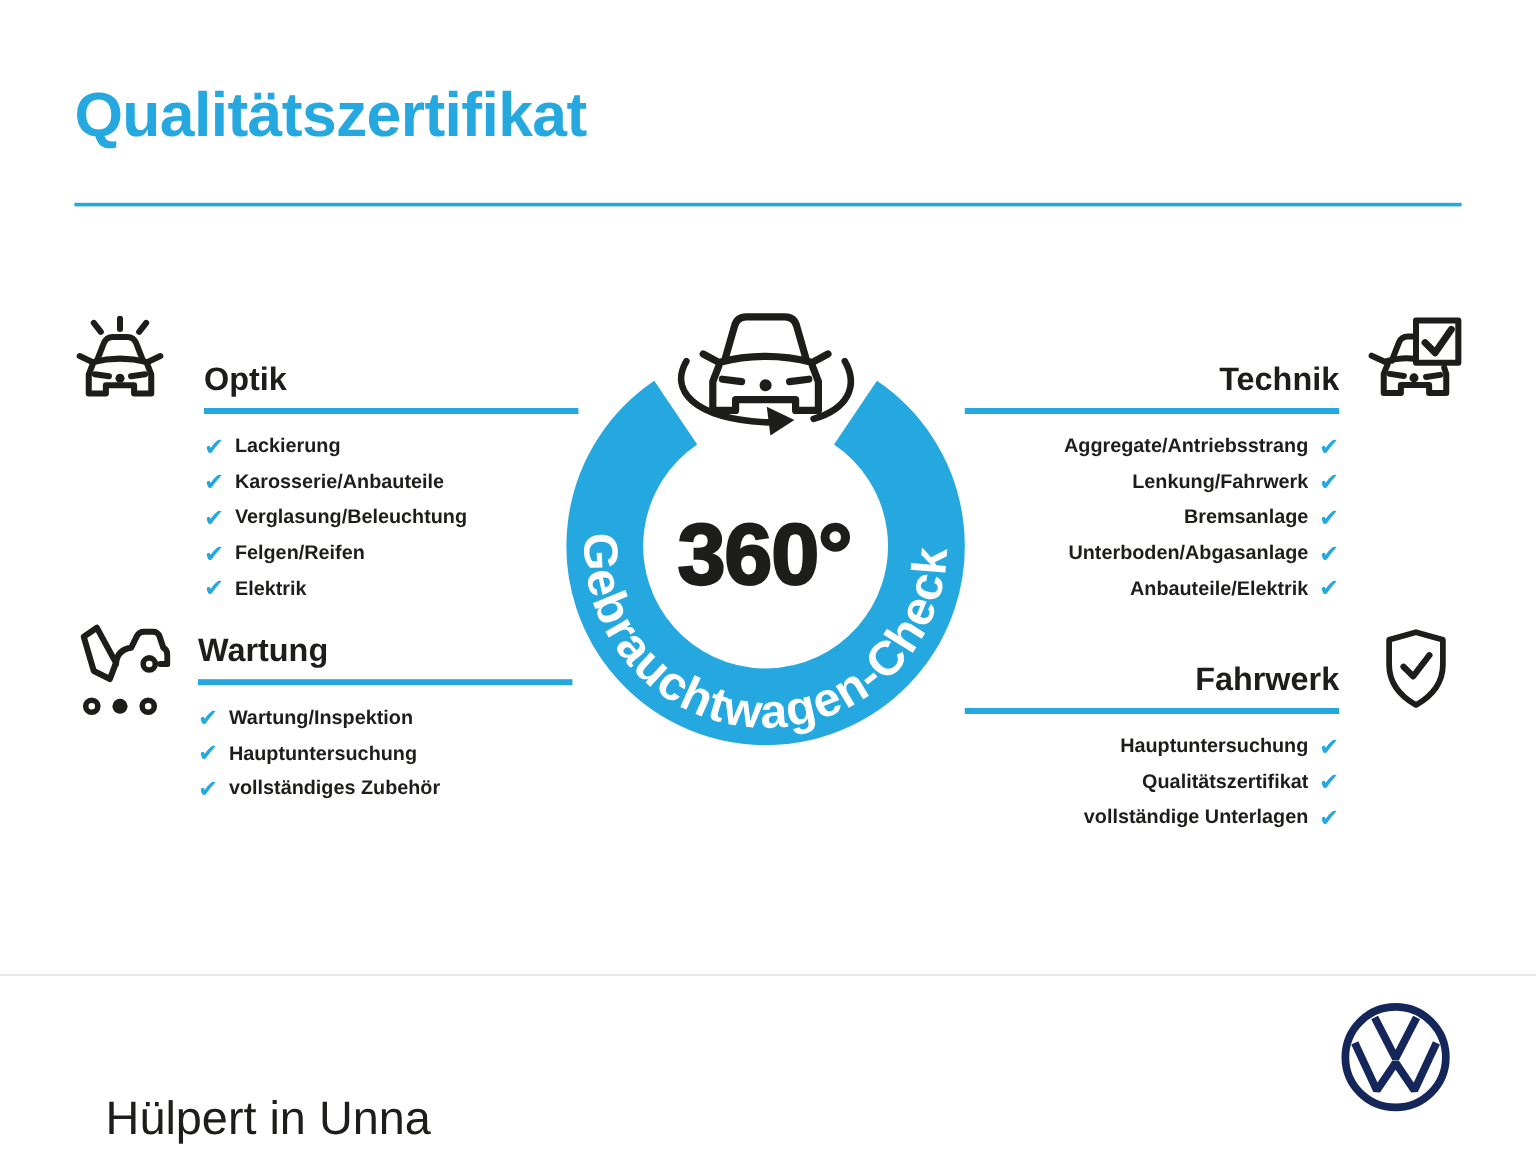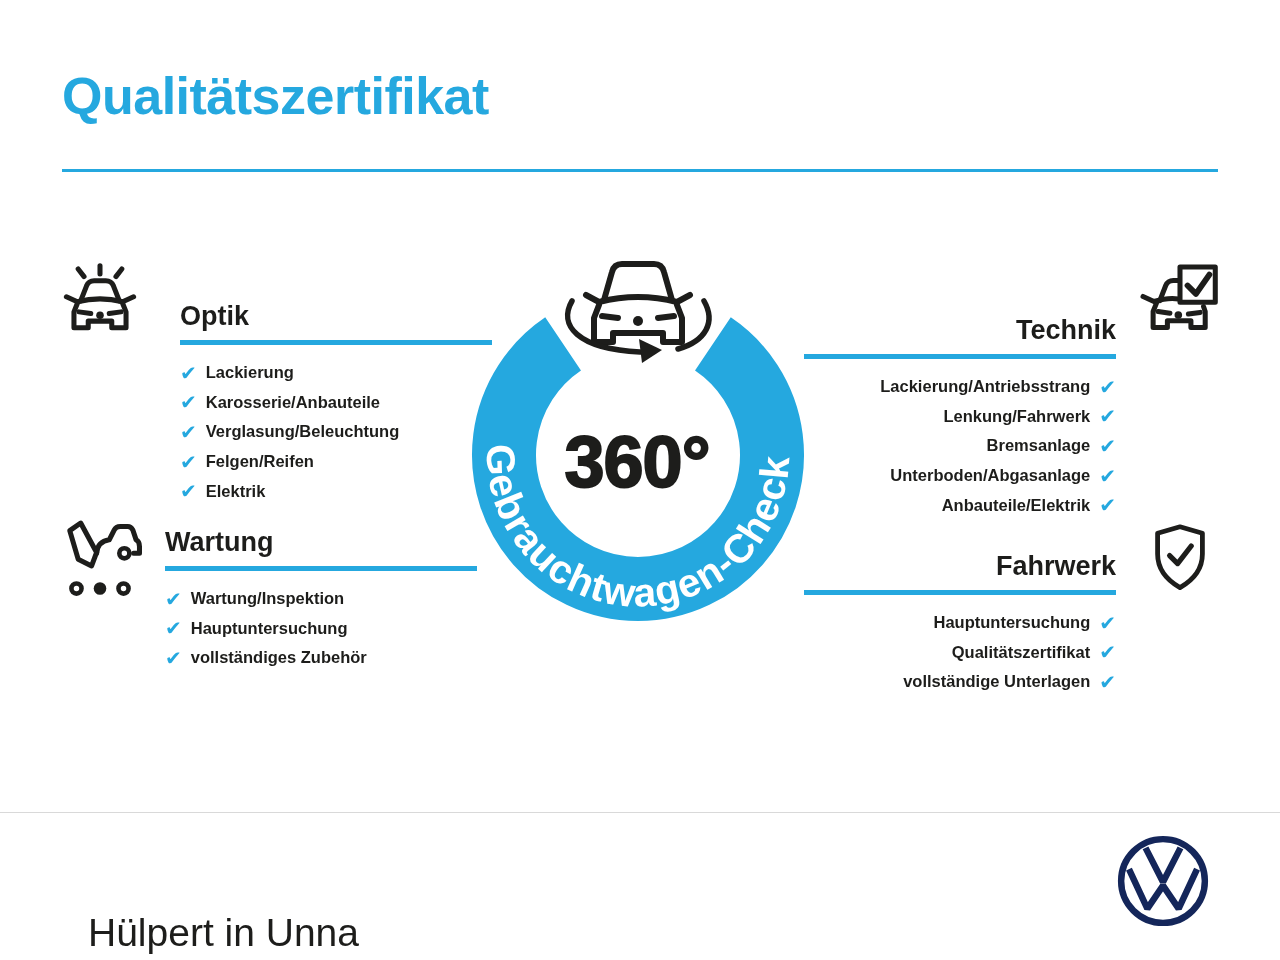--- a/index.html
+++ b/index.html
@@ -63,21 +63,21 @@
     <path d="M50 2 L50 12"></path>
     <path d="M76 6 L69 15"></path>
   <path d="M27 44 L34 26 Q36.5 20 43 20 H57 Q63.5 20 66 26 L73 44"></path>
   <path d="M10 39 L23 45 Q50 38 77 45 L90 39"></path>
   <path d="M23 47 L19 57 V76 H36 V68 H64 V76 H81 V57 L77 47"></path>
   <path d="M25 57 L39 59"></path>
     <path d="M75 57 L61 59"></path>
   <circle class="fill" cx="50" cy="61" r="4.5"></circle>
 </svg>
 
-<div class="abs block" style="left:180px;top:301px">
+<div class="abs block" style="left:170px;top:301px">
   <h2>Optik</h2>
   <div class="rule"></div>
   <ul>
     <li>
         <span class="check">✔</span>
         <span>Lackierung</span>
       </li>
     <li>
         <span class="check">✔</span>
         <span>Karosserie/Anbauteile</span>
@@ -129,26 +129,26 @@
   <path d="M6 41 L19 47 Q36 42 48 44"></path>
   <path d="M26 46 L33 28 Q35.5 22 42 22 H50"></path>
   <path d="M22 49 L18 59 V78 H35 V70 H63 V78 H80 V59 L78 53"></path>
   <path d="M24 59 L38 61"></path>
     <path d="M74 60 L60 62"></path>
   <circle class="fill" cx="48" cy="63" r="4.5"></circle>
   <rect class="boxfill" x="50" y="6" width="42" height="42"></rect>
   <path d="M59 28 L69 38 L85 15" style="stroke-width:7"></path>
 </svg>
 
-<div class="abs block right" style="left:804px;top:315px">
+<div class="abs block right" style="left:804px;top:301px">
   <h2>Technik</h2>
   <div class="rule"></div>
   <ul>
     <li>
-        <span>Lackierung/Antriebsstrang</span>
+        <span>Aggregate/Antriebsstrang</span>
         <span class="check">✔</span>
       </li>
     <li>
         <span>Lenkung/Fahrwerk</span>
         <span class="check">✔</span>
       </li>
     <li>
         <span>Bremsanlage</span>
         <span class="check">✔</span>
       </li>

